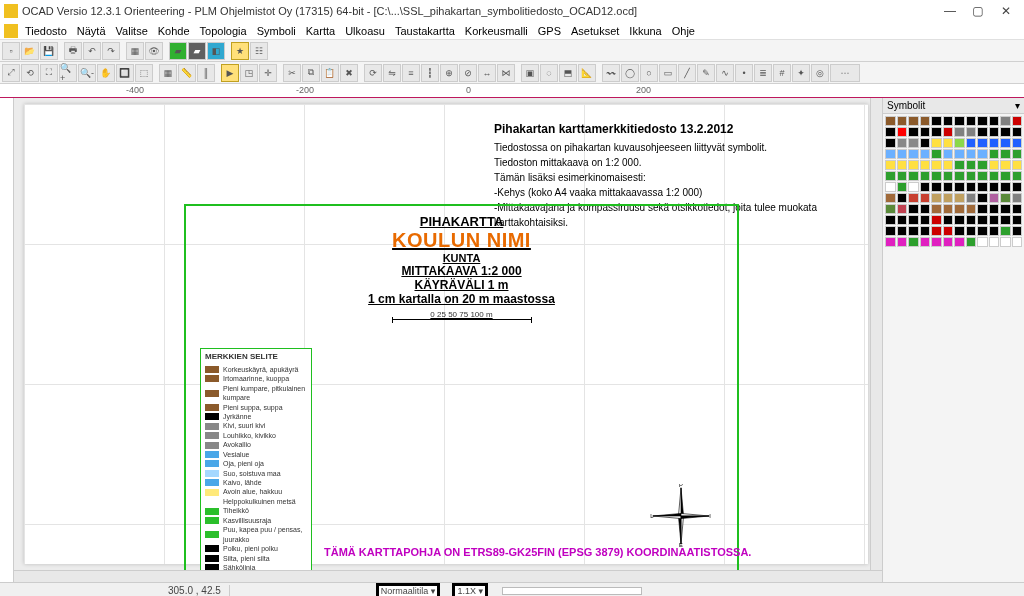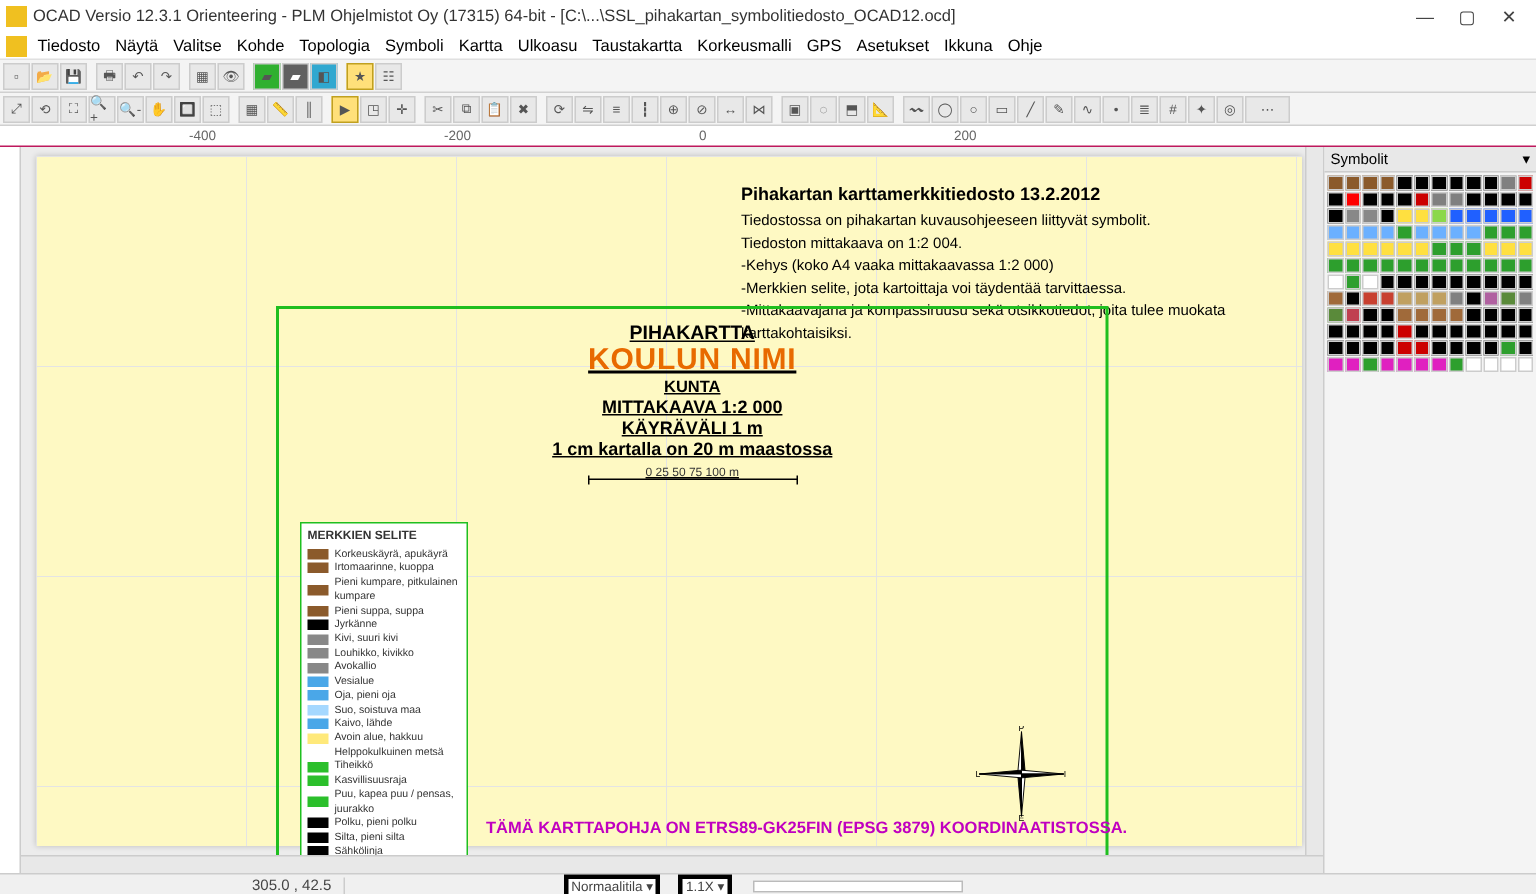--- a/index.html
+++ b/index.html
@@ -13,21 +13,21 @@
 .toolbar { height: 22px; background: #f4f4f4; display: flex; align-items: center; padding: 0 2px; gap: 1px; border-bottom: 1px solid #d0d0d0; }
 .tbtn { width: 18px; height: 18px; background: #e8e8e8; border: 1px solid #ccc; font-size: 9px; display:flex; align-items:center; justify-content:center; color:#555;}
 .tbtn.w { width: 30px; }
 .tbtn.sel { background:#ffe07a; border-color:#c0a020;}
 .tsep { width: 4px; }
 .ruler-h { height: 14px; background: #fff; border-bottom: 1px solid #be185d; position: relative; font-size: 9px; color: #666; }
 .ruler-h span { position: absolute; top: 1px; }
 .workspace { display: flex; height: 484px; }
 .ruler-v { width: 14px; background: #fff; border-right: 1px solid #ccc; position: relative; }
 .canvas-wrap { flex: 1; background: #ececec; position: relative; overflow: hidden; }
-.page { position: absolute; left: 10px; top: 6px; width: 844px; height: 460px; background: #fef9c3; box-shadow: 0 0 4px rgba(0,0,0,.2); }
+.page { position: absolute; left: 10px; top: 6px; width: 844px; height: 460px; background: #ffffff; box-shadow: 0 0 4px rgba(0,0,0,.2); }
 .grid { position:absolute; inset:0; background-image: linear-gradient(to right, #e4e4e4 1px, transparent 1px), linear-gradient(to bottom, #e4e4e4 1px, transparent 1px); background-size: 140px 140px; }
 .info { position:absolute; left: 470px; top: 16px; font-size: 10px; color:#000; line-height: 1.5; }
 .info .title { font-weight: bold; font-size: 12px; margin-bottom: 2px;}
 .mapframe { position:absolute; left: 160px; top: 100px; width: 555px; height: 376px; border: 2px solid #1fbf1f; }
 .header { text-align:center; margin-top: 8px; text-decoration: underline;}
 .header .h1 { font-weight:bold; font-size:13px;}
 .header .h2 { font-weight:bold; font-size:20px; color:#e86a00; letter-spacing:.5px;}
 .header .h3 { font-weight:bold; font-size:11px;}
 .header .h4 { font-weight:bold; font-size:12px;}
 .scalebar { margin: 4px auto 0 auto; width: 140px; height: 10px; color:#333; font-size:8px; text-align:center;}
@@ -164,23 +164,23 @@
 <div class="workspace">
   <div class="ruler-v"></div>
 
   <div class="canvas-wrap">
     <div class="page">
       <div class="grid"></div>
 
       <div class="info">
         <div class="title">Pihakartan karttamerkkitiedosto 13.2.2012</div>
         <div>Tiedostossa on pihakartan kuvausohjeeseen liittyvät symbolit.</div>
-        <div>Tiedoston mittakaava on 1:2 004.</div>
+        <div>Tiedoston mittakaava on 1:2 000.</div>
+        <div>Tämän lisäksi esimerkinomaisesti:</div>
         <div>-Kehys (koko A4 vaaka mittakaavassa 1:2 000)</div>
-        <div>-Merkkien selite, jota kartoittaja voi täydentää tarvittaessa.</div>
         <div>-Mittakaavajana ja kompassiruusu sekä otsikkotiedot, joita tulee muokata karttakohtaisiksi.</div>
       </div>
 
       <div class="mapframe">
         <div class="header">
           <div class="h1">PIHAKARTTA</div>
           <div class="h2">KOULUN NIMI</div>
           <div class="h3">KUNTA</div>
           <div class="h4">MITTAKAAVA 1:2 000</div>
           <div class="h4">KÄYRÄVÄLI 1 m</div>

